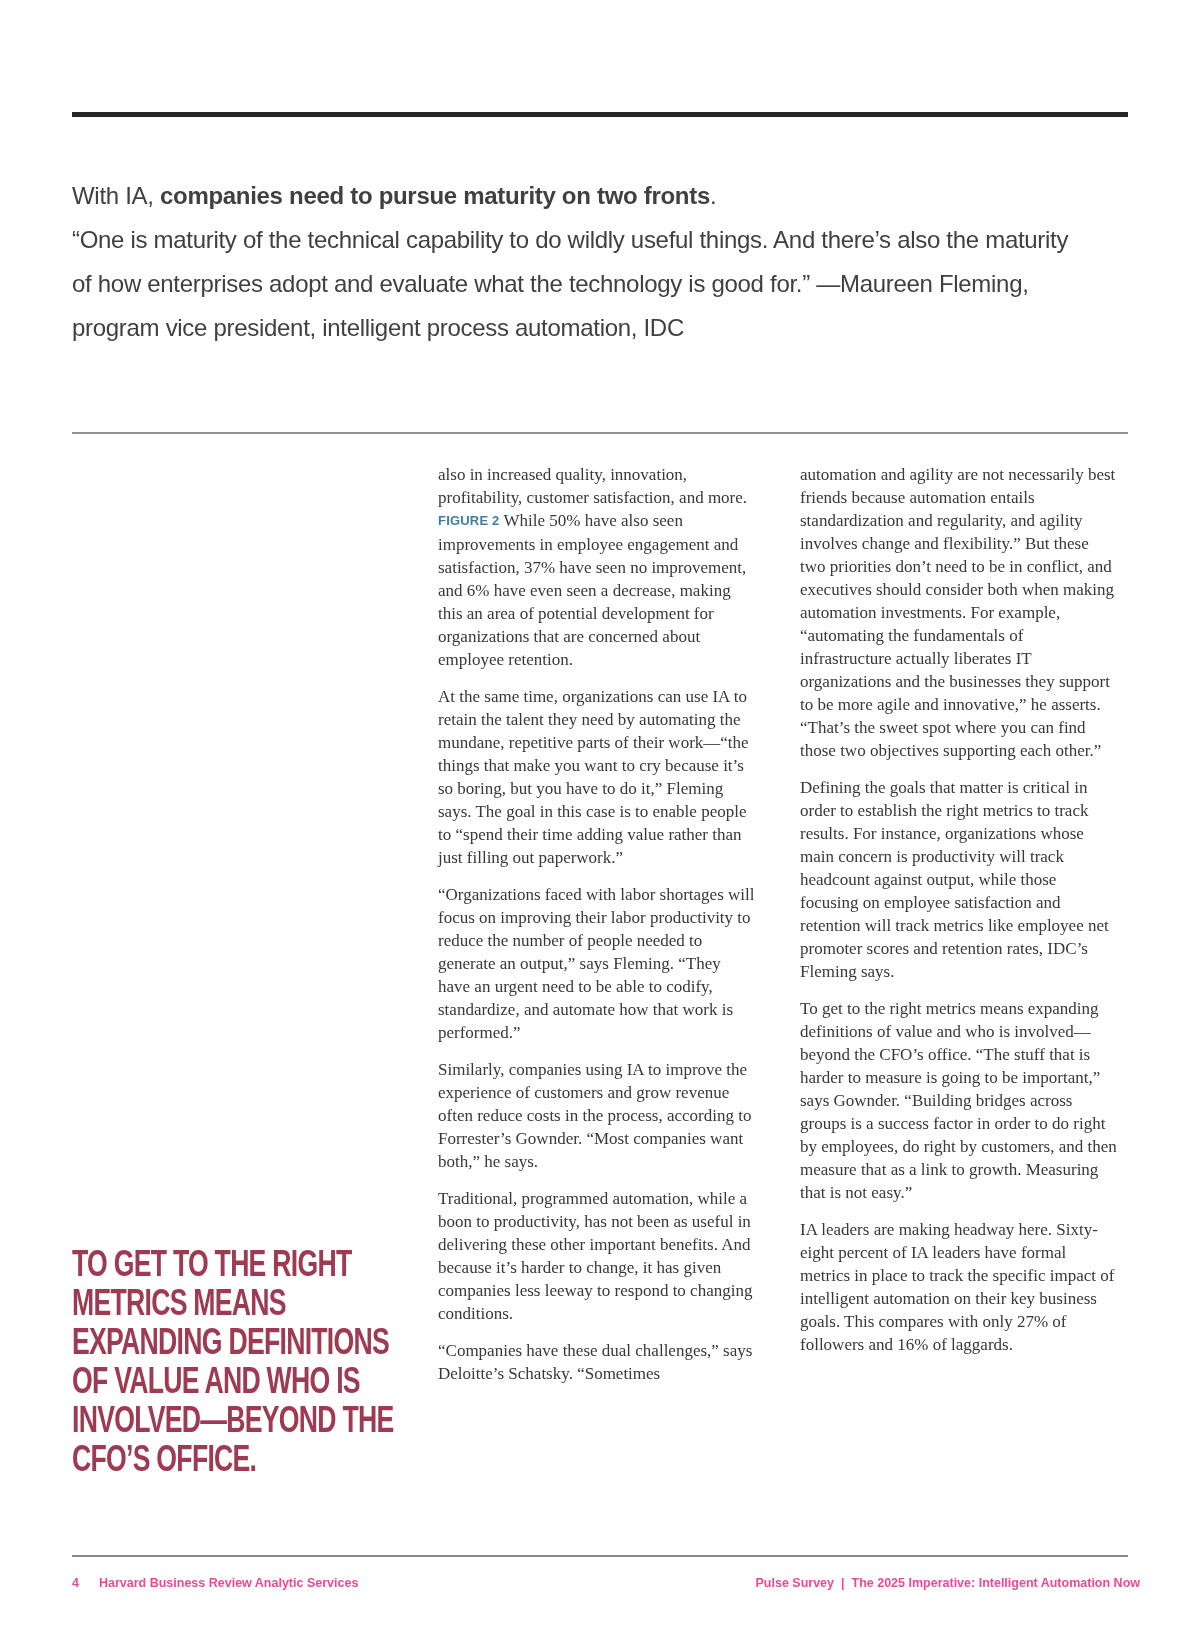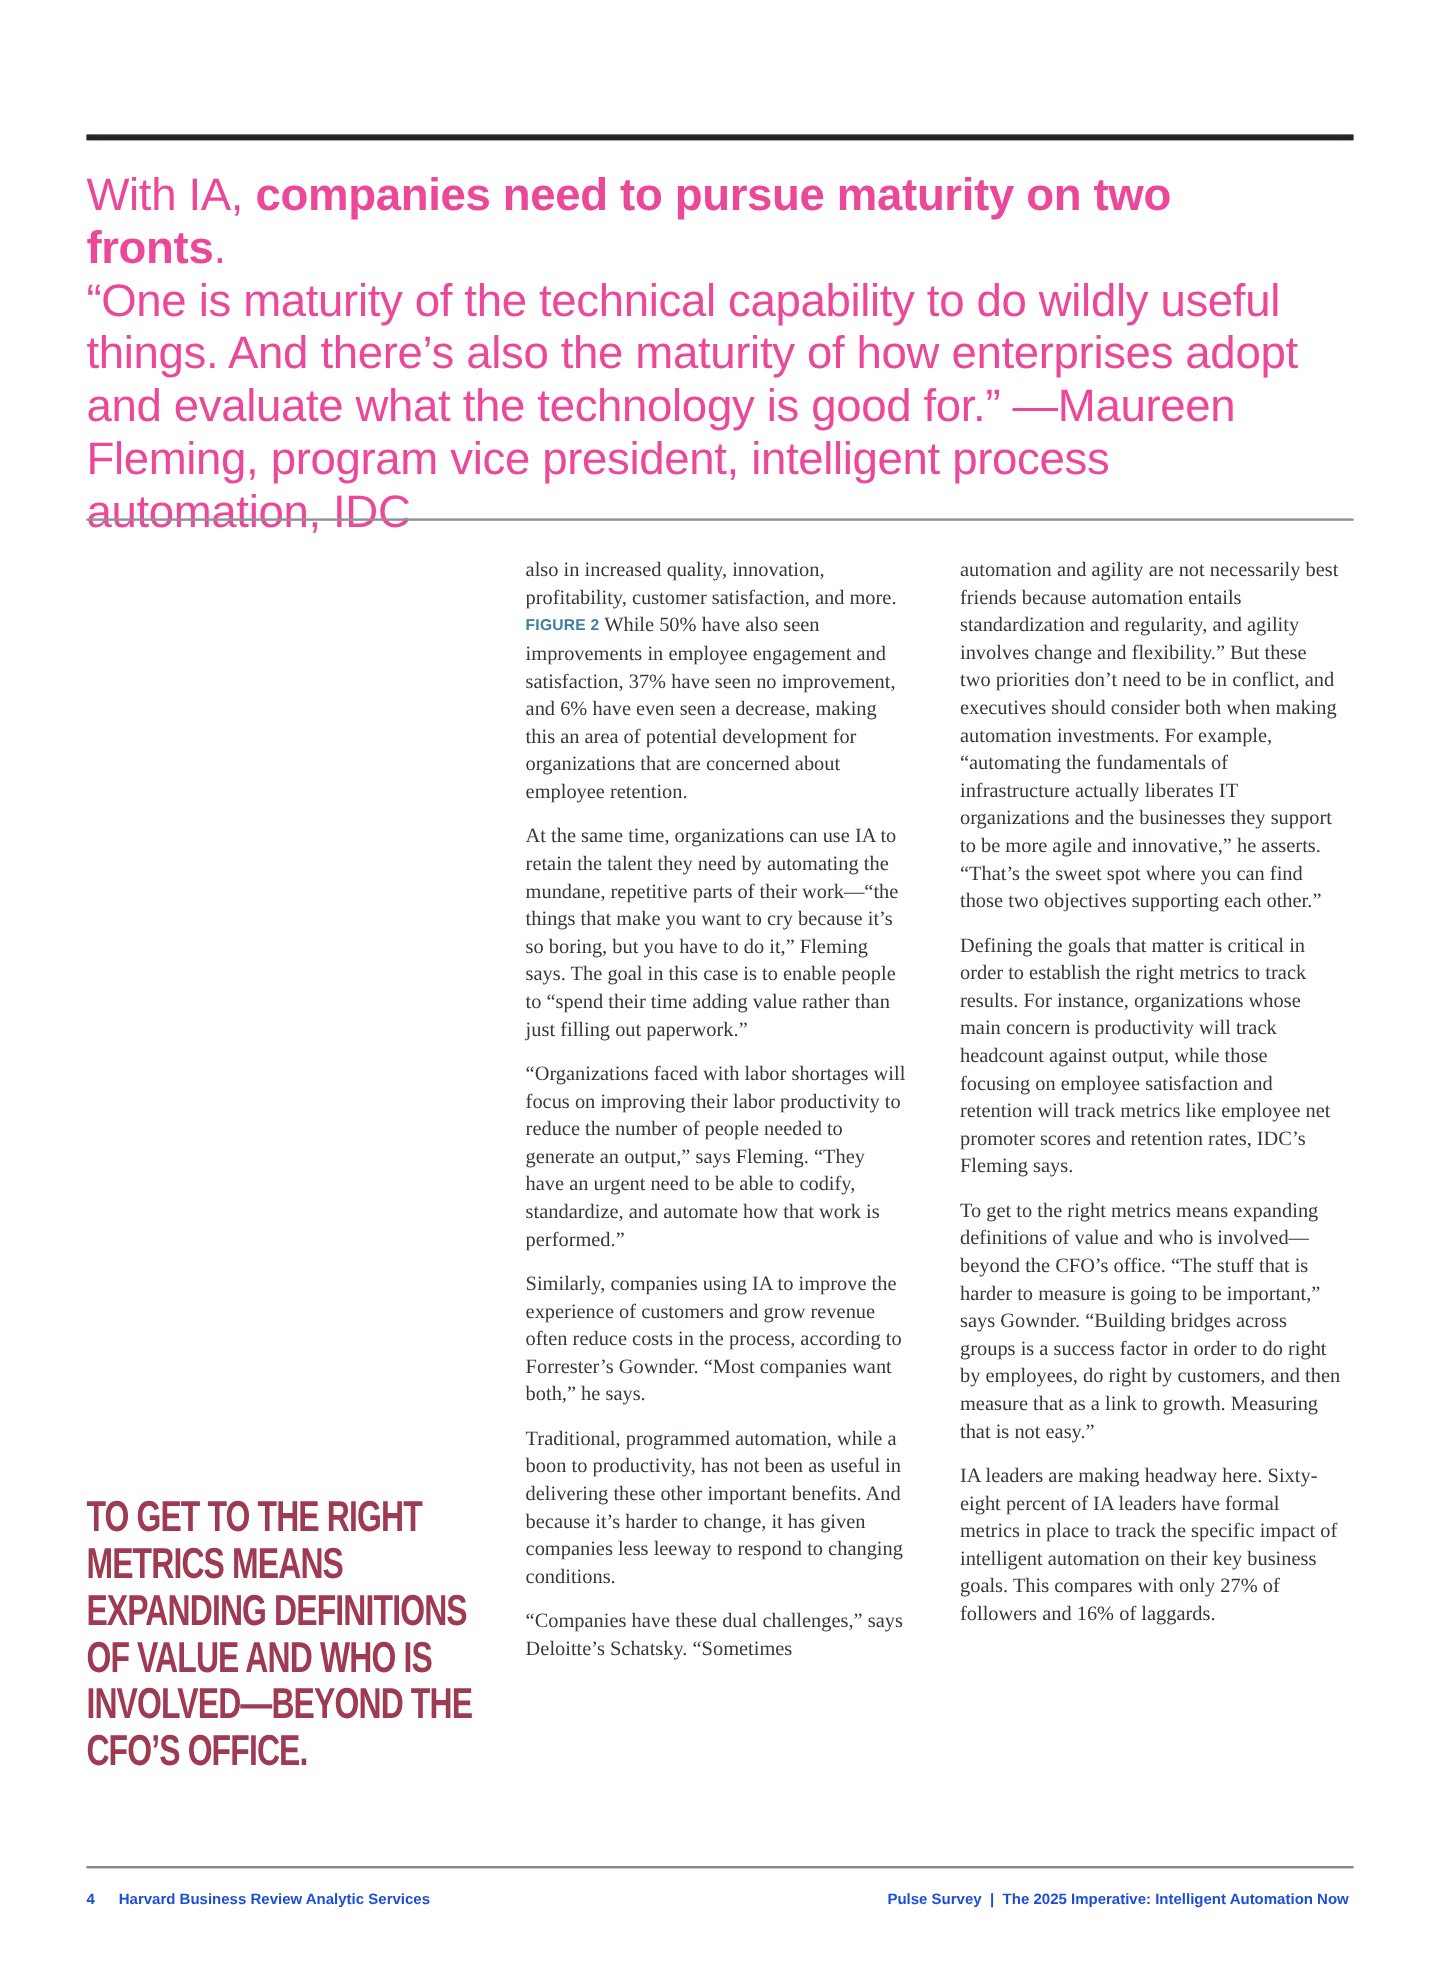--- a/index.html
+++ b/index.html
@@ -12,28 +12,28 @@
     font-family: "Liberation Sans", sans-serif;
   }
   .rule-top {
     position: absolute;
     left: 72px; top: 112px;
     width: 1056px; height: 5px;
     background: #28252a;
   }
   .headline {
     position: absolute;
-    left: 72px; top: 141px;
+    left: 72px; top: 174px;
     width: 1010px;
     font-family: "Liberation Sans", sans-serif;
-    font-size: 38px;
+    font-size: 24px;
     line-height: 44px;
     font-weight: 400;
     letter-spacing: -0.3px;
-    color: #ec4899;
+    color: #404040;
   }
   .headline strong { font-weight: 700; }
   .rule-mid {
     position: absolute;
     left: 72px; top: 432px;
     width: 1056px; height: 2px;
     background: #909296;
   }
   .col {
     position: absolute;
@@ -78,25 +78,25 @@
     left: 72px; top: 1555px;
     width: 1056px; height: 2px;
     background: #85878a;
   }
   .footer-left, .footer-right {
     position: absolute;
     top: 1576px;
     font-family: "Liberation Sans", sans-serif;
     font-weight: 700;
     font-size: 12.5px;
-    color: #1d4ed8;
+    color: #ec4899;
   }
   .footer-left { left: 72px; }
   .footer-left .page-num { display: inline-block; margin-right: 20px; }
-  .footer-right { right: 76px; text-align: center; }
+  .footer-right { right: 60px; text-align: center; }
   .footer-right .divider { display: inline-block; padding: 0 7px; }
 </style>
 </head>
 <body>
 
 <div class="page">
 
   <div class="rule-top"></div>
 
   <div class="headline">

